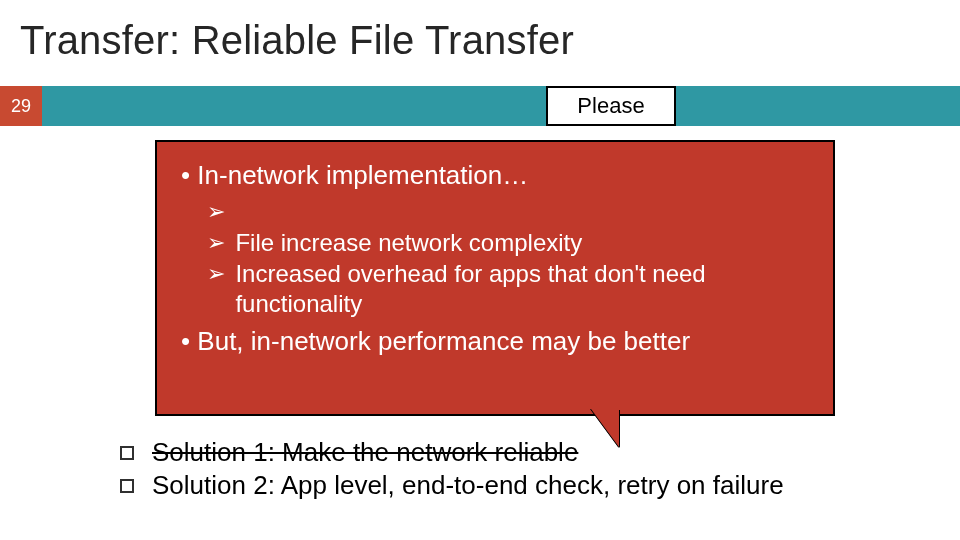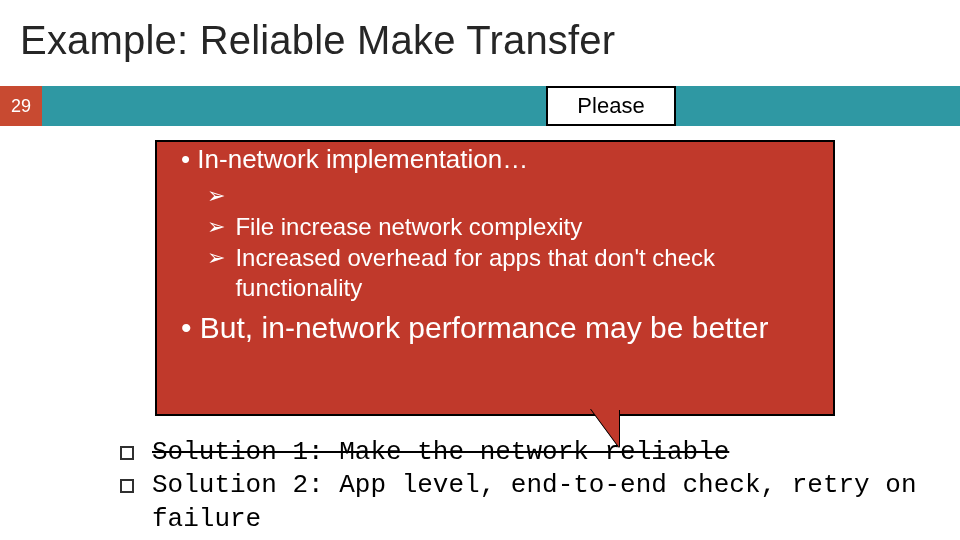--- a/index.html
+++ b/index.html
@@ -4,38 +4,38 @@
 <style>
   * { box-sizing: border-box; margin: 0; padding: 0; }
   html, body { width: 960px; height: 540px; overflow: hidden; font-family: Arial, Helvetica, sans-serif; background: #fff; }
   .slide { position: relative; width: 960px; height: 540px; background: #fff; }
   .title { position: absolute; top: 18px; left: 20px; font-size: 40px; font-weight: 400; color: #262626; letter-spacing: 0.2px; }
   .band { position: absolute; top: 86px; left: 0; width: 960px; height: 40px; border-radius: 14px; }
   .slidenum-box { position: absolute; left: 0; top: 0; width: 42px; height: 40px; background: #c84a31; color: #fff; display: flex; align-items: center; justify-content: center; font-size: 18px; }
   .teal-strip { position: absolute; left: 42px; top: 0; height: 40px; width: 918px; background: #2f98a3; }
   .please-box { position: absolute; left: 524px; top: 0; height: 40px; width: 130px; background: #fff; border: 2px solid #000; display: flex; align-items: center; justify-content: center; font-size: 22px; color: #000; margin-left: 22px; }
   .callout-wrap { position: absolute; left: 155px; top: 140px; width: 682px; height: 296px; }
-  .callout-box { position: absolute; left: 0; top: 0; width: 680px; height: 276px; background: #c0392b; border: 2px solid #000; color: #fff; padding: 2px 24px 14px 24px; }
+  .callout-box { position: absolute; left: 0; top: 0; width: 680px; height: 276px; background: #c0392b; border: 2px solid #000; color: #fff; padding: 18px 24px 14px 24px; }
   .callout-tail { position: absolute; left: 436px; top: 269px; width: 0; height: 0; border-left: 28px solid transparent; border-right: 0 solid transparent; border-top: 38px solid #c0392b; filter: drop-shadow(1px 1px 0 #000) drop-shadow(-1px 0 0 #000); }
   .c-line1 { font-size: 26px; color: #fff; margin-bottom: 6px; }
   .c-bullets { margin-left: 26px; }
   .c-sub { font-size: 24px; color: #fff; line-height: 1.28; display: flex; }
   .c-sub .arrow { margin-right: 10px; font-size: 22px; line-height: 1.4; }
-  .c-line2 { font-size: 30px; color: #fff; margin-top: 6px; line-height: 1.22; }
-  .solutions { position: absolute; left: 120px; top: 436px; width: 800px; font-family: Liberation Mono, monospace; }
+  .c-line2 { font-size: 26px; color: #fff; margin-top: 6px; line-height: 1.22; }
+  .solutions { position: absolute; left: 120px; top: 436px; width: 800px; }
   .sol-row { display: flex; align-items: flex-start; font-size: 26px; color: #000; line-height: 1.28; }
   .sol-row .sq { width: 14px; height: 14px; border: 2px solid #303030; margin-top: 10px; margin-right: 18px; flex-shrink: 0; }
   .strike { text-decoration: line-through; text-decoration-thickness: 2px; }
 </style>
 </head>
 <body>
 
 <div class="slide">
 
-  <div class="title">Example: Reliable Make Transfer</div>
+  <div class="title">Transfer: Reliable File Transfer</div>
 
   <div class="band">
     <div class="slidenum-box">29</div>
     <div class="teal-strip"></div>
     <div class="please-box">Please</div>
   </div>
 
   <div class="callout-wrap">
     <div class="callout-box">
       <div class="c-line1">
@@ -44,21 +44,21 @@
       <div class="c-bullets">
         <div class="c-sub">
             <span class="arrow">➢</span>
           </div>
         <div class="c-sub">
             <span class="arrow">➢</span>
             <span>File increase network complexity</span>
           </div>
         <div class="c-sub">
             <span class="arrow">➢</span>
-            <span>Increased overhead for apps that don't check functionality</span>
+            <span>Increased overhead for apps that don't need functionality</span>
           </div>
       </div>
       <div class="c-line2">
         <span>• </span><span>But, in-network performance may be better</span>
       </div>
     </div>
     <div class="callout-tail"></div>
   </div>
 
   <div class="solutions">

